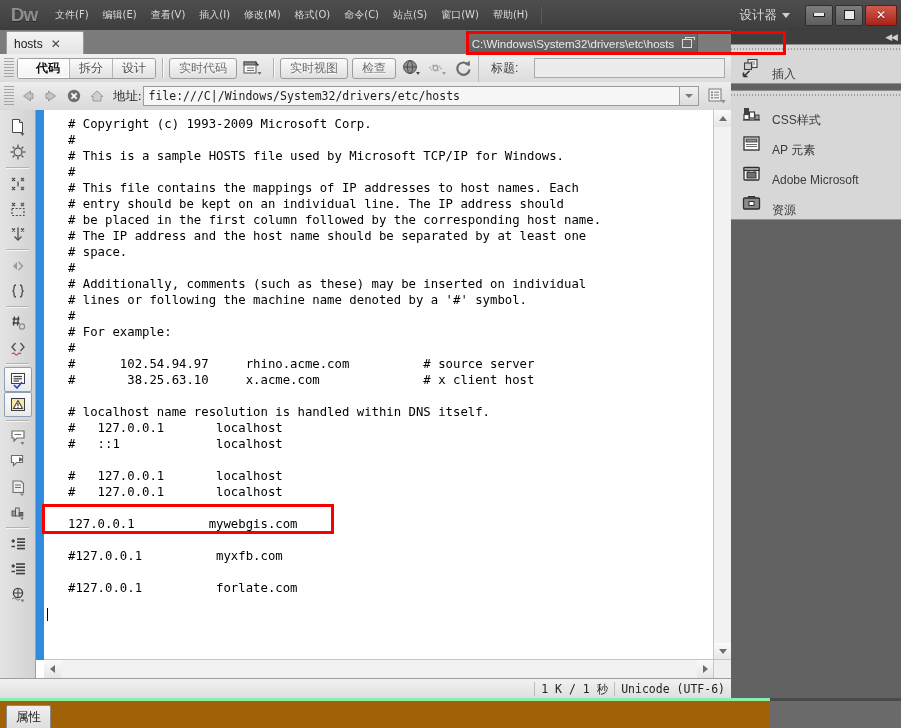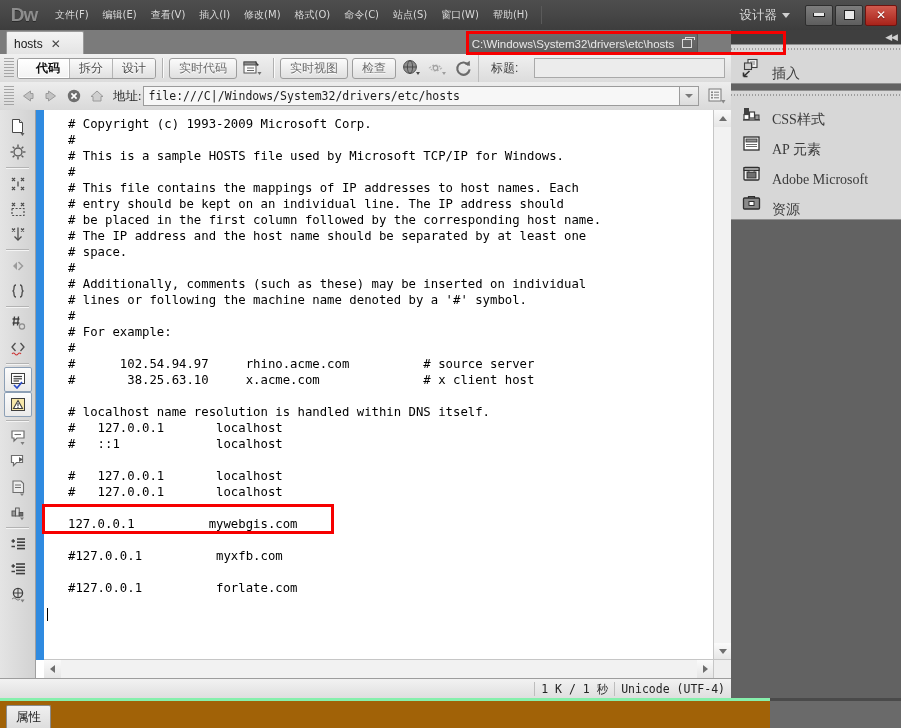--- a/index.html
+++ b/index.html
@@ -195,21 +195,21 @@
   .rp-head{
     height:14px;background:#3f3f3f;display:flex;align-items:center;justify-content:flex-end;
     padding-right:4px;
   }
   .dblchev{color:#d0d0d0;font-size:9px;letter-spacing:-1px;}
   .rp-group{background:#d7d7d7;border:1px solid #8f8f8f;border-left:none;border-right:none;margin-bottom:6px;}
   .rp-grip{height:8px;background:#d7d7d7;
     background-image:repeating-linear-gradient(to right,#9d9d9d 0 1px,transparent 1px 3px);
     background-position:0 3px;background-repeat:repeat-x;background-size:3px 2px;}
   .rp-item{height:30px;display:flex;align-items:center;gap:9px;padding-left:10px;}
-  .rp-label{font-size:14px;color:#3b3b3b;font-family:Liberation Serif, serif;margin-top:12px;}
+  .rp-label{font-size:12px;color:#3b3b3b;font-family:Liberation Sans, sans-serif;margin-top:12px;}
   .rp-ico{width:22px;height:22px;display:flex;align-items:center;justify-content:center;}
 
   
   .annot{position:absolute;border:3px solid #f60000;box-sizing:border-box;pointer-events:none;}
   #annot-path{left:466px;top:31px;width:320px;height:24px;}
   #annot-line{left:42px;top:504px;width:292px;height:30px;}
 </style>
 </head>
 <body>
 
@@ -585,21 +585,21 @@
         </div>
       <div class="sb-arrow" style="position:absolute;right:0;top:0;height:18px;">
           <span class="tri-rt"></span>
         </div>
     </div>
     <div class="sb-corner"></div>
   </div>
 
   <div class="statusbar">
     <span class="cell">1 K / 1 秒</span>
-    <span class="cell">Unicode (UTF-4)</span>
+    <span class="cell">Unicode (UTF-6)</span>
   </div>
 
   <div class="rightpanel">
     <div class="rp-head">
       <span class="dblchev">◀◀</span>
     </div>
 
     <div class="rp-group">
       <div class="rp-grip"></div>
       <div class="rp-item">

